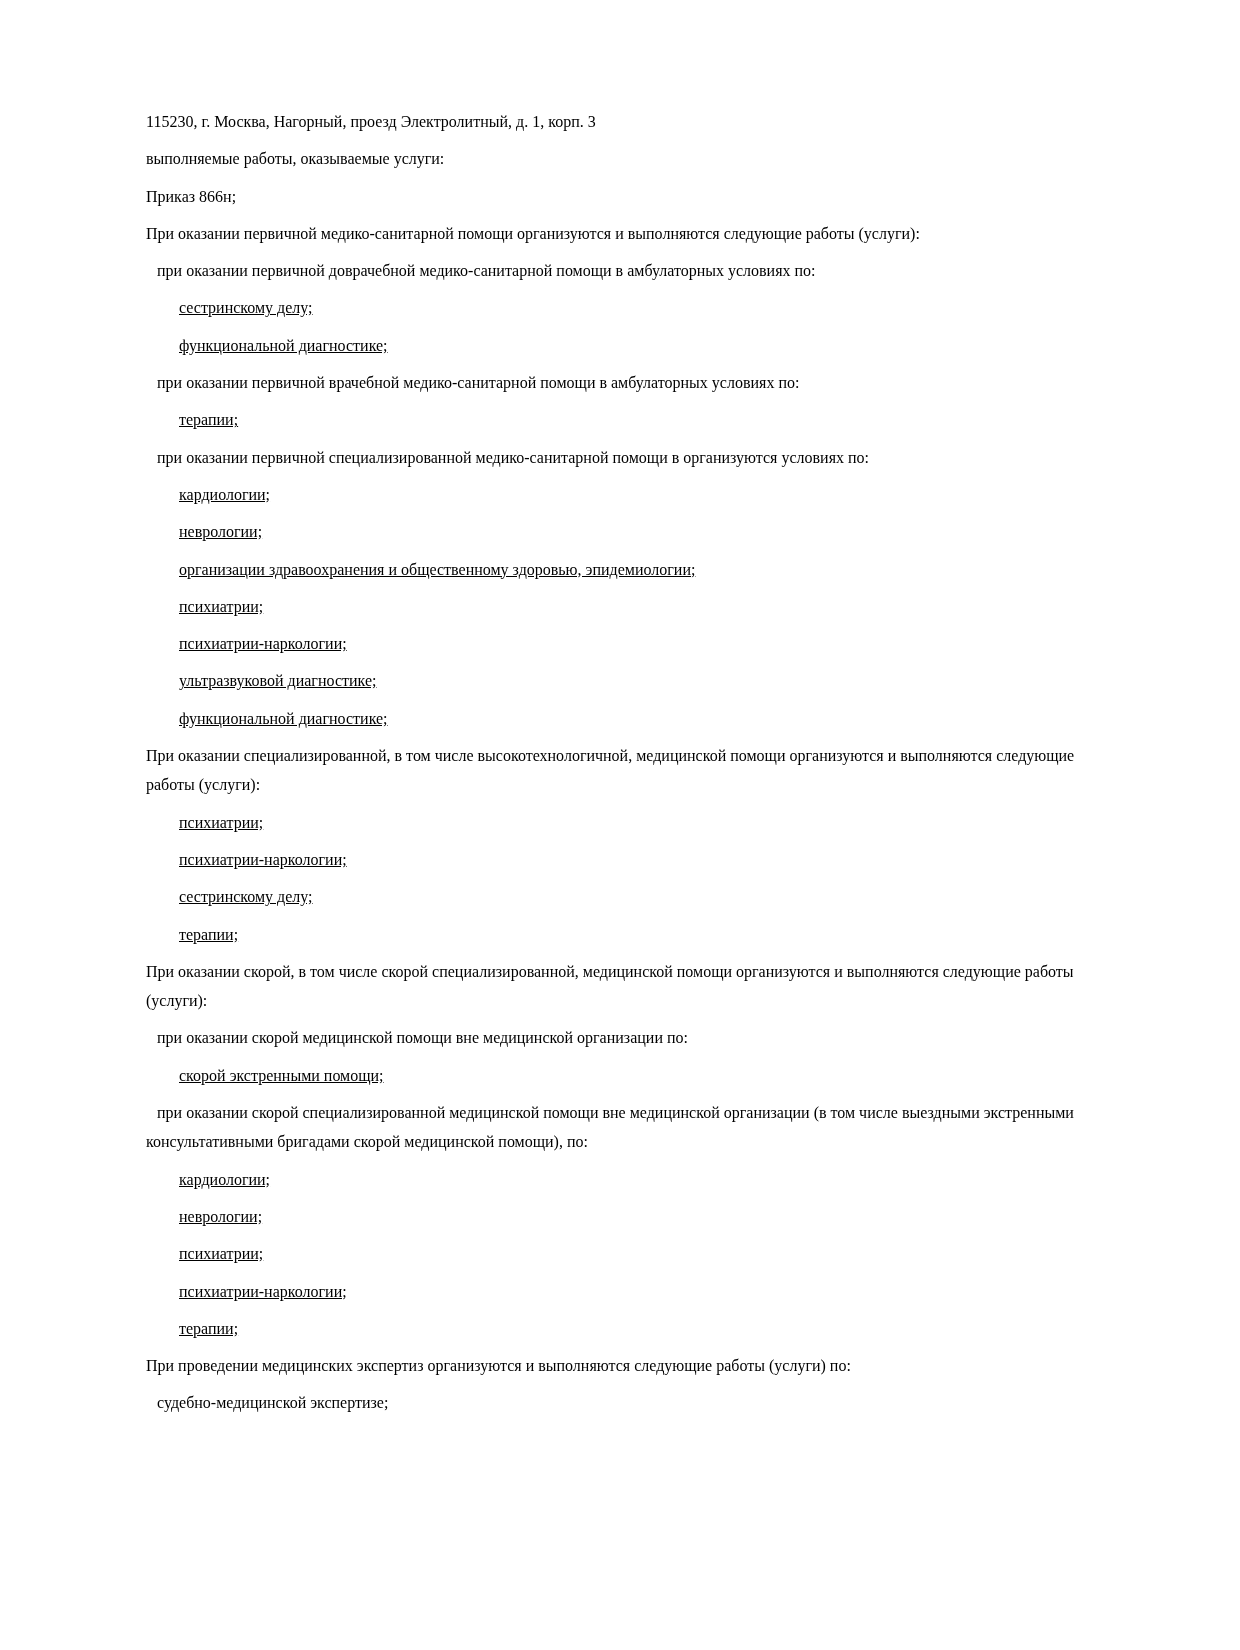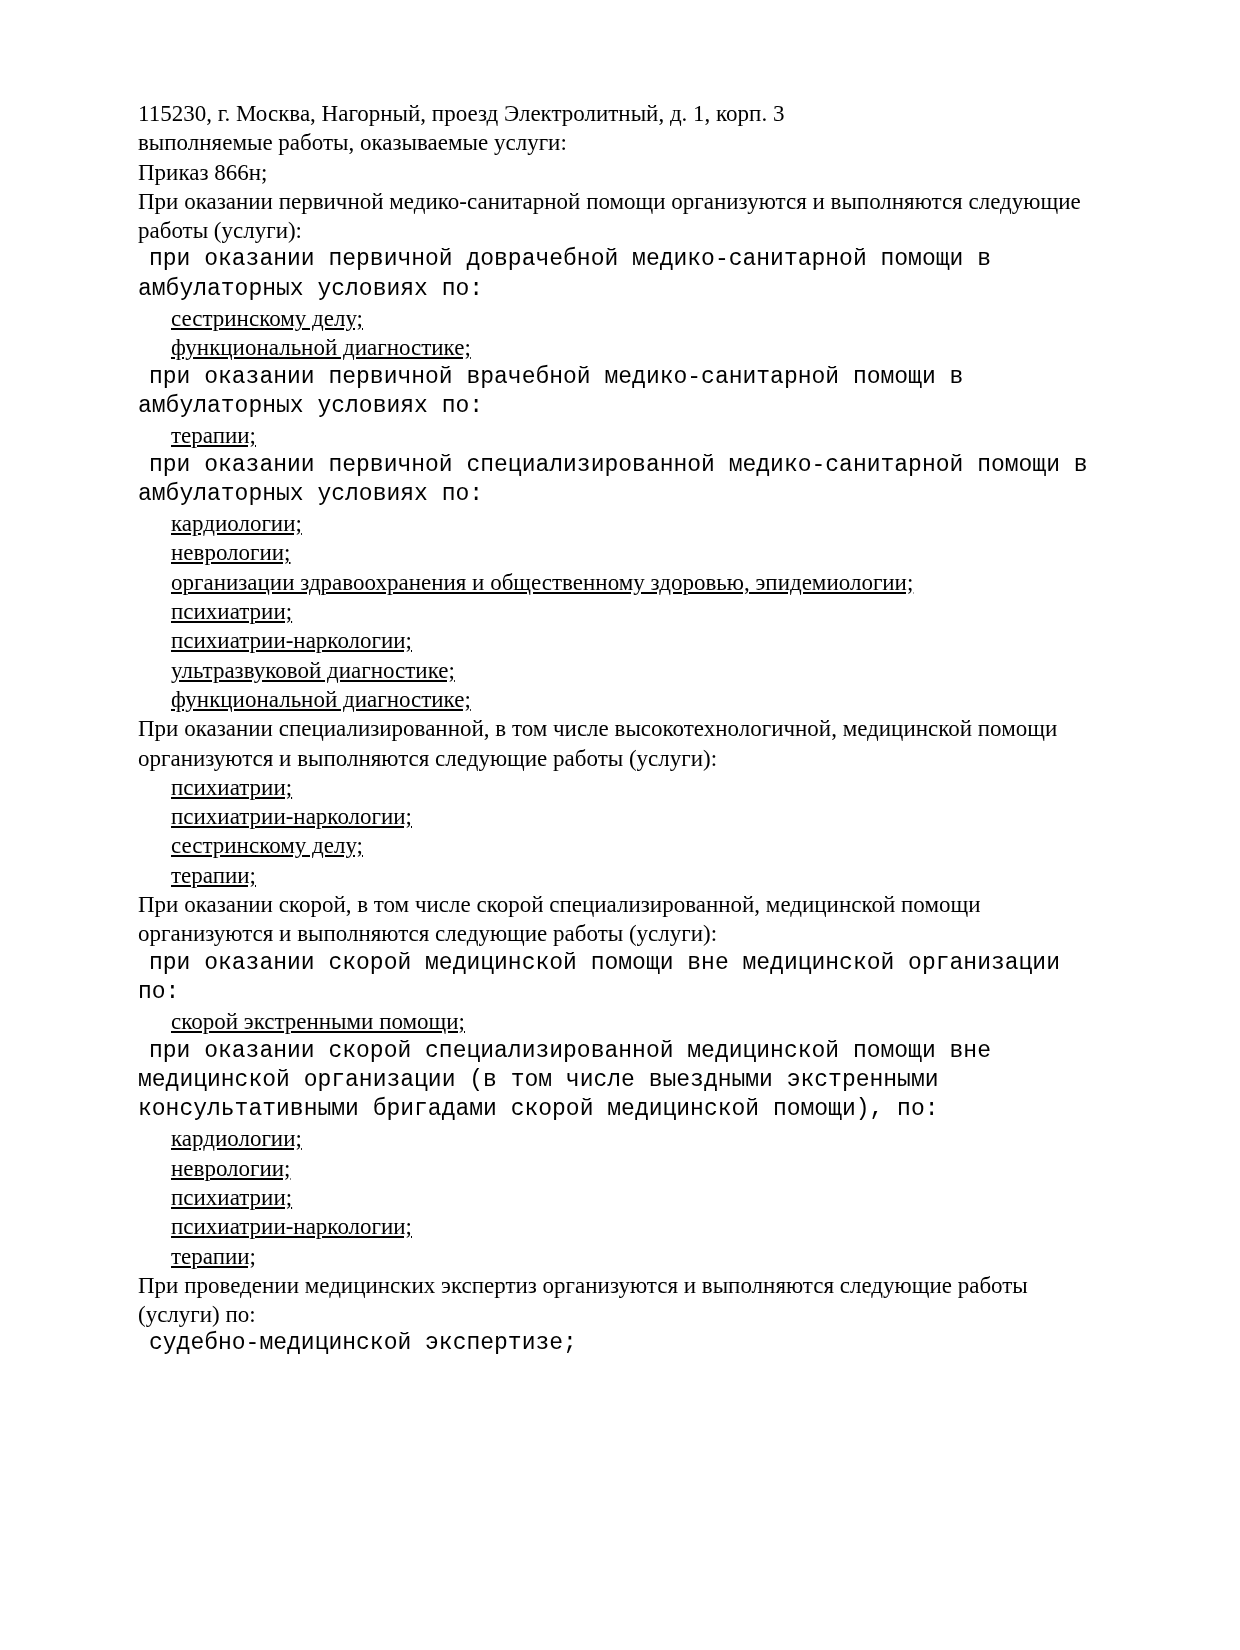--- a/index.html
+++ b/index.html
@@ -18,47 +18,47 @@
     box-sizing: border-box;
     width: 1240px;
     height: 1650px;
     padding: 99px 0 0 138px;
     background: #ffffff;
   }
   .doc-text {
     width: 963px;
   }
   .para {
-    margin: 0;
+    margin: 8px;
     padding: 0;
-    font-size: 23px;
+    font-size: 16px;
     line-height: 29.3px;
     word-spacing: normal;
     white-space: normal;
   }
   .lvl0 { text-indent: 0; }
-  .lvl1 { text-indent: 11px; font-family: Liberation Mono, monospace; }
+  .lvl1 { text-indent: 11px; }
   .lvl2 { text-indent: 33px; text-decoration: underline; }
 </style>
 </head>
 <body>
 
 <main class="page">
   <section class="doc-text">
 
   <p class="para lvl0">115230, г. Москва, Нагорный, проезд Электролитный, д. 1, корп. 3</p>
       <p class="para lvl0">выполняемые работы, оказываемые услуги:</p>
       <p class="para lvl0">Приказ 866н;</p>
       <p class="para lvl0">При оказании первичной медико-санитарной помощи организуются и выполняются следующие работы (услуги):</p>
       <p class="para lvl1">при оказании первичной доврачебной медико-санитарной помощи в амбулаторных условиях по:</p>
       <p class="para lvl2">сестринскому делу;</p>
       <p class="para lvl2">функциональной диагностике;</p>
       <p class="para lvl1">при оказании первичной врачебной медико-санитарной помощи в амбулаторных условиях по:</p>
       <p class="para lvl2">терапии;</p>
-      <p class="para lvl1">при оказании первичной специализированной медико-санитарной помощи в амбулаторных условиях по:</p>
+      <p class="para lvl1">при оказании первичной специализированной медико-санитарной помощи в организуются условиях по:</p>
       <p class="para lvl2">кардиологии;</p>
       <p class="para lvl2">неврологии;</p>
       <p class="para lvl2">организации здравоохранения и общественному здоровью, эпидемиологии;</p>
       <p class="para lvl2">психиатрии;</p>
       <p class="para lvl2">психиатрии-наркологии;</p>
       <p class="para lvl2">ультразвуковой диагностике;</p>
       <p class="para lvl2">функциональной диагностике;</p>
       <p class="para lvl0">При оказании специализированной, в том числе высокотехнологичной, медицинской помощи организуются и выполняются следующие работы (услуги):</p>
       <p class="para lvl2">психиатрии;</p>
       <p class="para lvl2">психиатрии-наркологии;</p>

